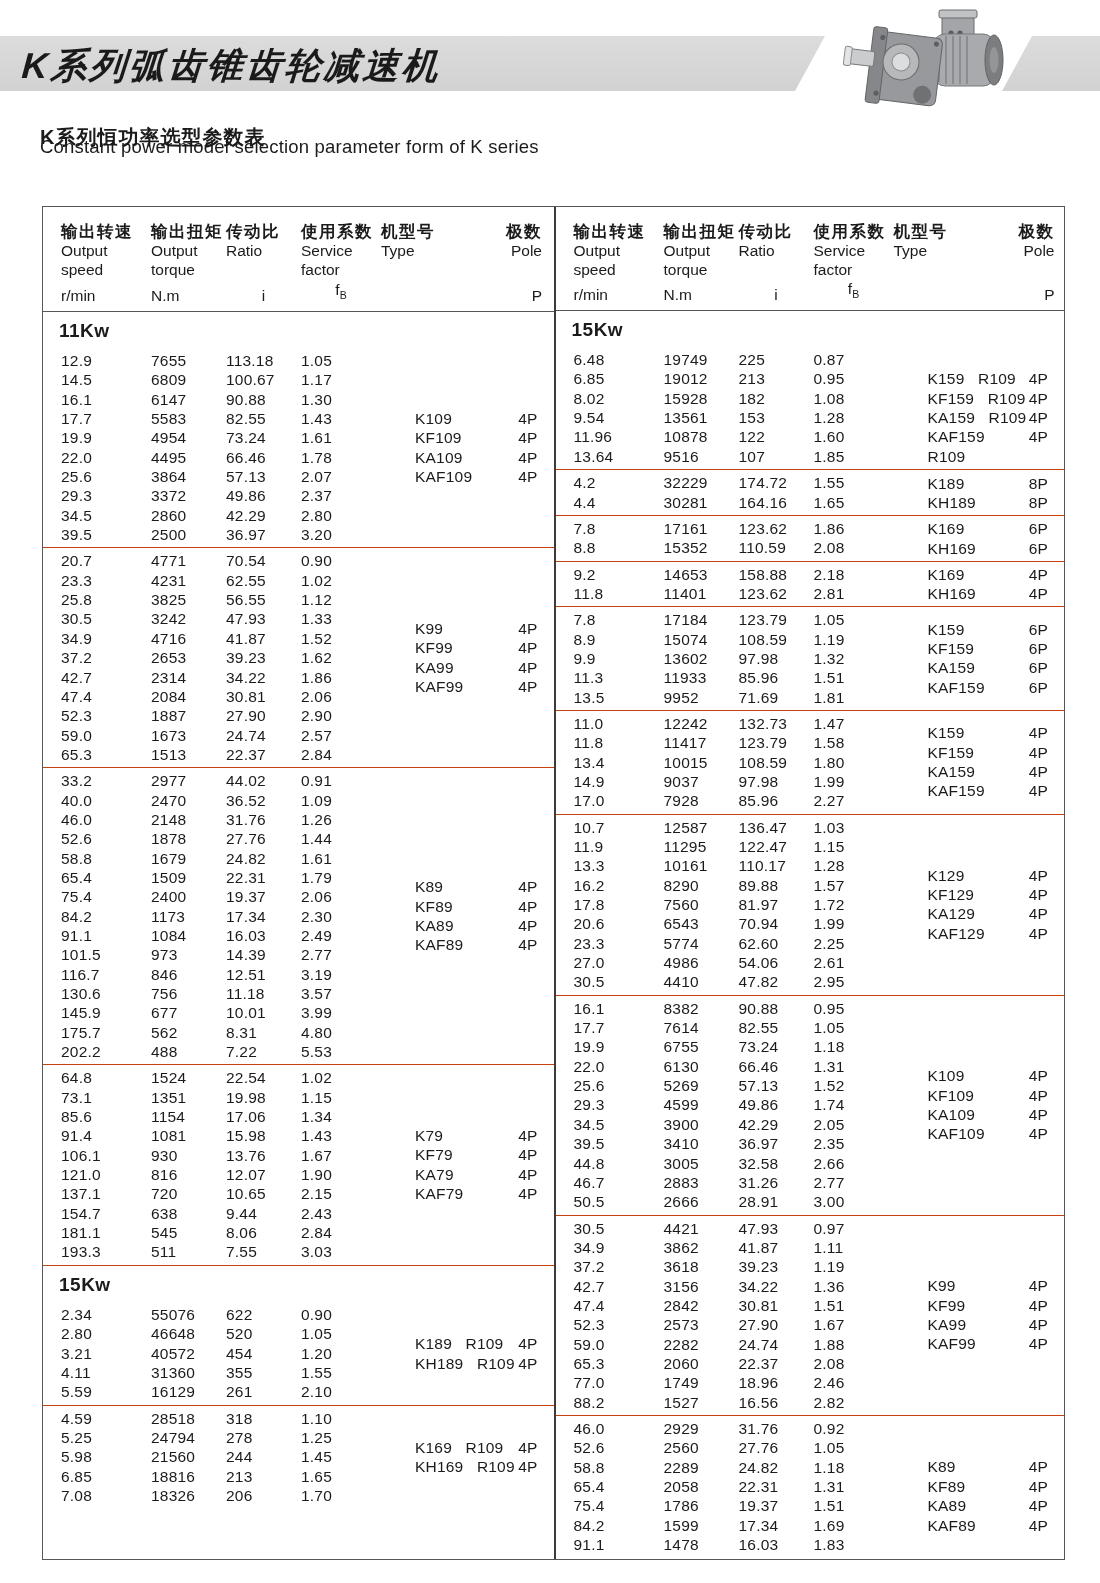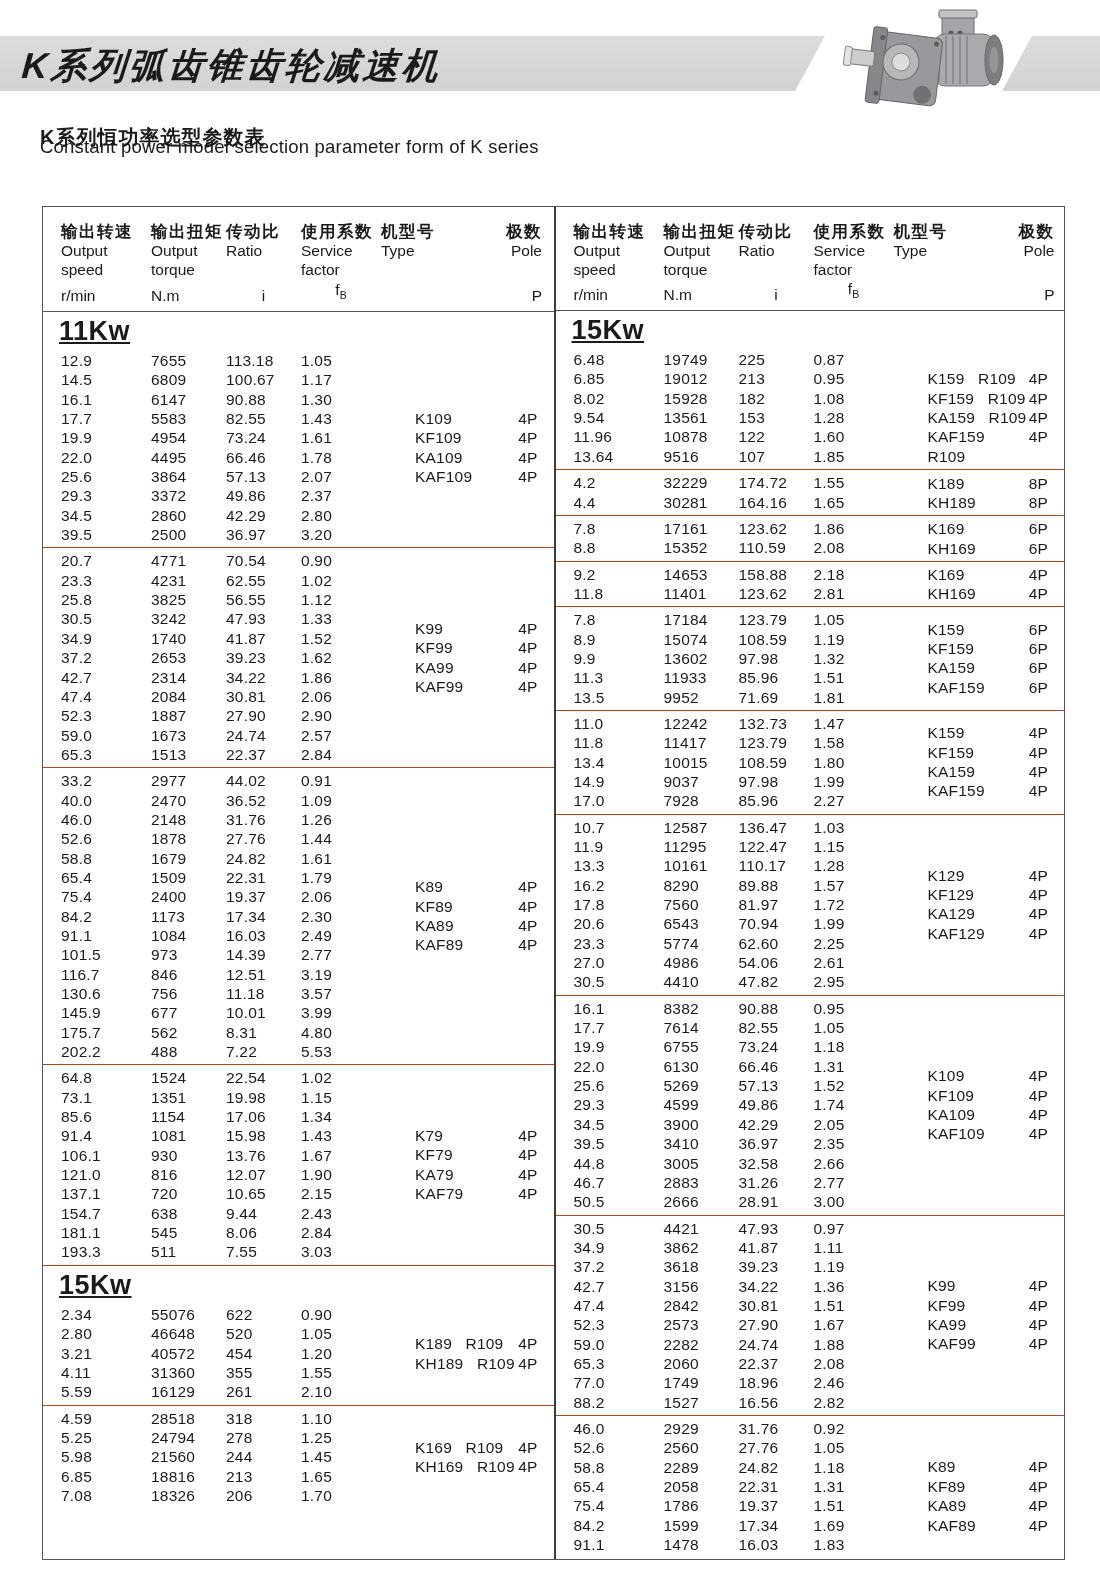--- a/index.html
+++ b/index.html
@@ -28,22 +28,22 @@
   .thead{display:grid;grid-template-columns:90px 75px 75px 80px 125px 1fr;
     padding:14px 16px 6px 18px;height:105px;box-sizing:border-box;
     border-bottom:1.2px solid #55565a;}
   .th{display:flex;flex-direction:column;font-size:15.5px;line-height:19px;}
   .th-zh{font-size:16.5px;font-weight:bold;letter-spacing:1.5px;line-height:20px;white-space:nowrap;}
   .th-unit{margin-top:auto;line-height:19px;}
   .th sub{font-size:10.5px;}
   .col-ratio .th-unit,.col-factor .th-unit{text-align:center;}
   .col-pole{text-align:right;padding-right:2px;}
 
-  .power-title{height:36px;line-height:38px;font-size:27px;font-weight:bold;
-    padding-left:16px;letter-spacing:.5px;text-decoration:underline;}
+  .power-title{height:36px;line-height:38px;font-size:19px;font-weight:bold;
+    padding-left:16px;letter-spacing:.5px;}
 
   .block{position:relative;box-sizing:border-box;}
   .sep{border-top:1px solid #c2410c;}
   .rows{padding:3px 0 3px 18px;}
   .row{display:grid;grid-template-columns:90px 75px 75px 80px;height:19.35px;line-height:19.35px;}
   .cell{font-size:15.5px;letter-spacing:.2px;}
 
   .types{position:absolute;left:356px;right:16px;top:50%;transform:translateY(-50%);}
   .type-line{display:flex;justify-content:space-between;height:19.4px;line-height:19.4px;font-size:15.5px;}
   .model{word-spacing:9px;letter-spacing:.2px;padding-left:16px;}
@@ -230,21 +230,21 @@
             <span class="cell c3">1.12</span>
           </div>
           <div class="row">
             <span class="cell c0">30.5</span>
             <span class="cell c1">3242</span>
             <span class="cell c2">47.93</span>
             <span class="cell c3">1.33</span>
           </div>
           <div class="row">
             <span class="cell c0">34.9</span>
-            <span class="cell c1">1740</span>
+            <span class="cell c1">4716</span>
             <span class="cell c2">41.87</span>
             <span class="cell c3">1.52</span>
           </div>
           <div class="row">
             <span class="cell c0">37.2</span>
             <span class="cell c1">2653</span>
             <span class="cell c2">39.23</span>
             <span class="cell c3">1.62</span>
           </div>
           <div class="row">

